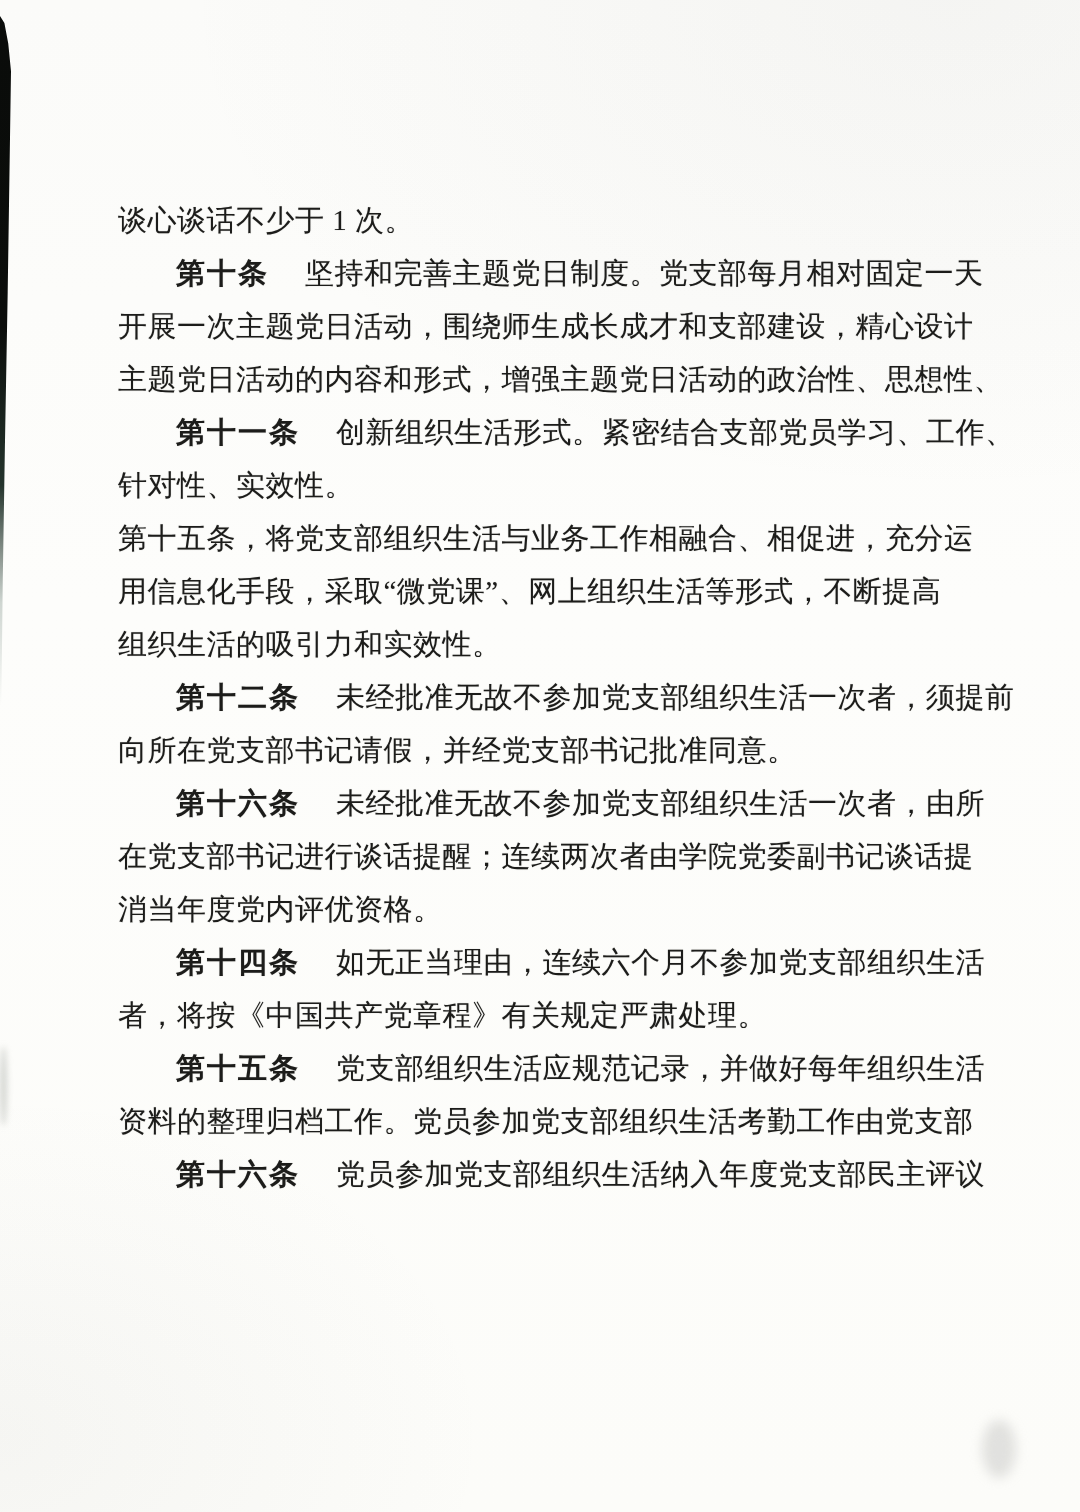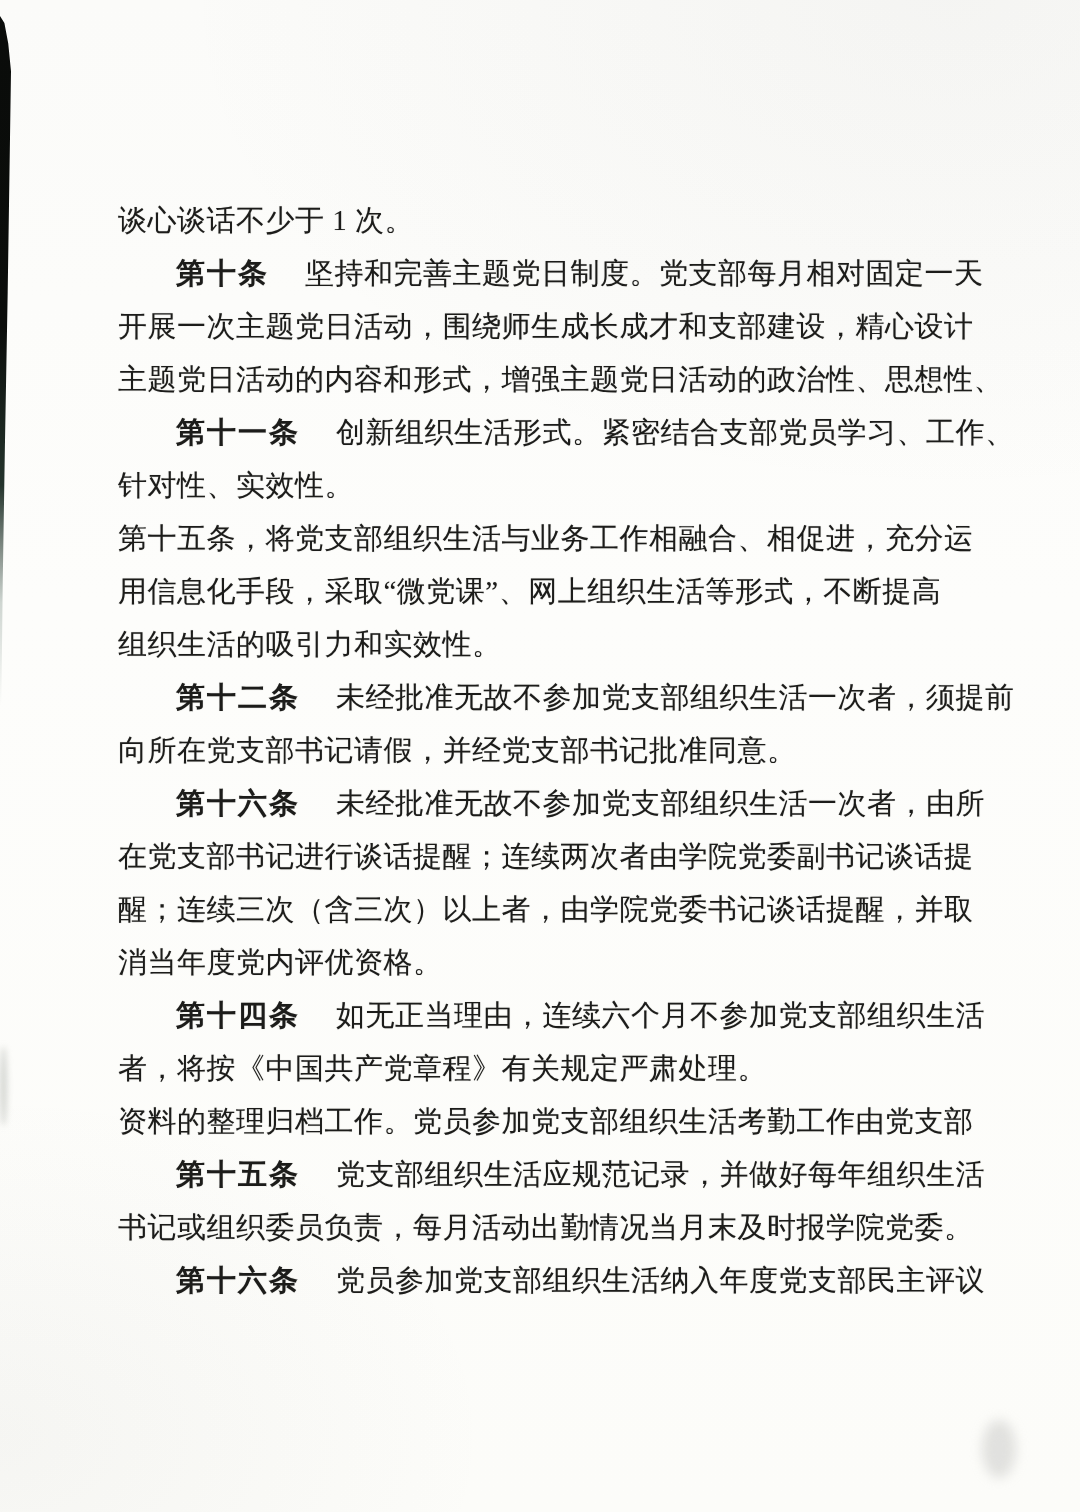--- a/index.html
+++ b/index.html
@@ -64,22 +64,20 @@
       <div class="line"><span>主题党日活动的内容和形式，增强主题党日活动的政治性、思想性、</span></div>
       <div class="line indent"><span class="head">第十一条</span><span>创新组织生活形式。紧密结合支部党员学习、工作、</span></div>
       <div class="line"><span>针对性、实效性。</span></div>
       <div class="line"><span>第十五条，将党支部组织生活与业务工作相融合、相促进，充分运</span></div>
       <div class="line"><span>用信息化手段，采取“微党课”、网上组织生活等形式，不断提高</span></div>
       <div class="line"><span>组织生活的吸引力和实效性。</span></div>
       <div class="line indent"><span class="head">第十二条</span><span>未经批准无故不参加党支部组织生活一次者，须提前</span></div>
       <div class="line"><span>向所在党支部书记请假，并经党支部书记批准同意。</span></div>
       <div class="line indent"><span class="head">第十六条</span><span>未经批准无故不参加党支部组织生活一次者，由所</span></div>
       <div class="line"><span>在党支部书记进行谈话提醒；连续两次者由学院党委副书记谈话提</span></div>
-      <div class="line"><span>醒；连续三次（含三次）以上者，由学院党委书记谈话提醒，并取</span></div>
       <div class="line"><span>消当年度党内评优资格。</span></div>
       <div class="line indent"><span class="head">第十四条</span><span>如无正当理由，连续六个月不参加党支部组织生活</span></div>
       <div class="line"><span>者，将按《中国共产党章程》有关规定严肃处理。</span></div>
+      <div class="line indent"><span class="head">第十五条</span><span>党支部组织生活应规范记录，并做好每年组织生活</span></div>
       <div class="line"><span>资料的整理归档工作。党员参加党支部组织生活考勤工作由党支部</span></div>
-      <div class="line indent"><span class="head">第十五条</span><span>党支部组织生活应规范记录，并做好每年组织生活</span></div>
-      <div class="line"><span>书记或组织委员负责，每月活动出勤情况当月末及时报学院党委。</span></div>
       <div class="line indent"><span class="head">第十六条</span><span>党员参加党支部组织生活纳入年度党支部民主评议</span></div>
     </div>
 </div>
 
 </body></html>

